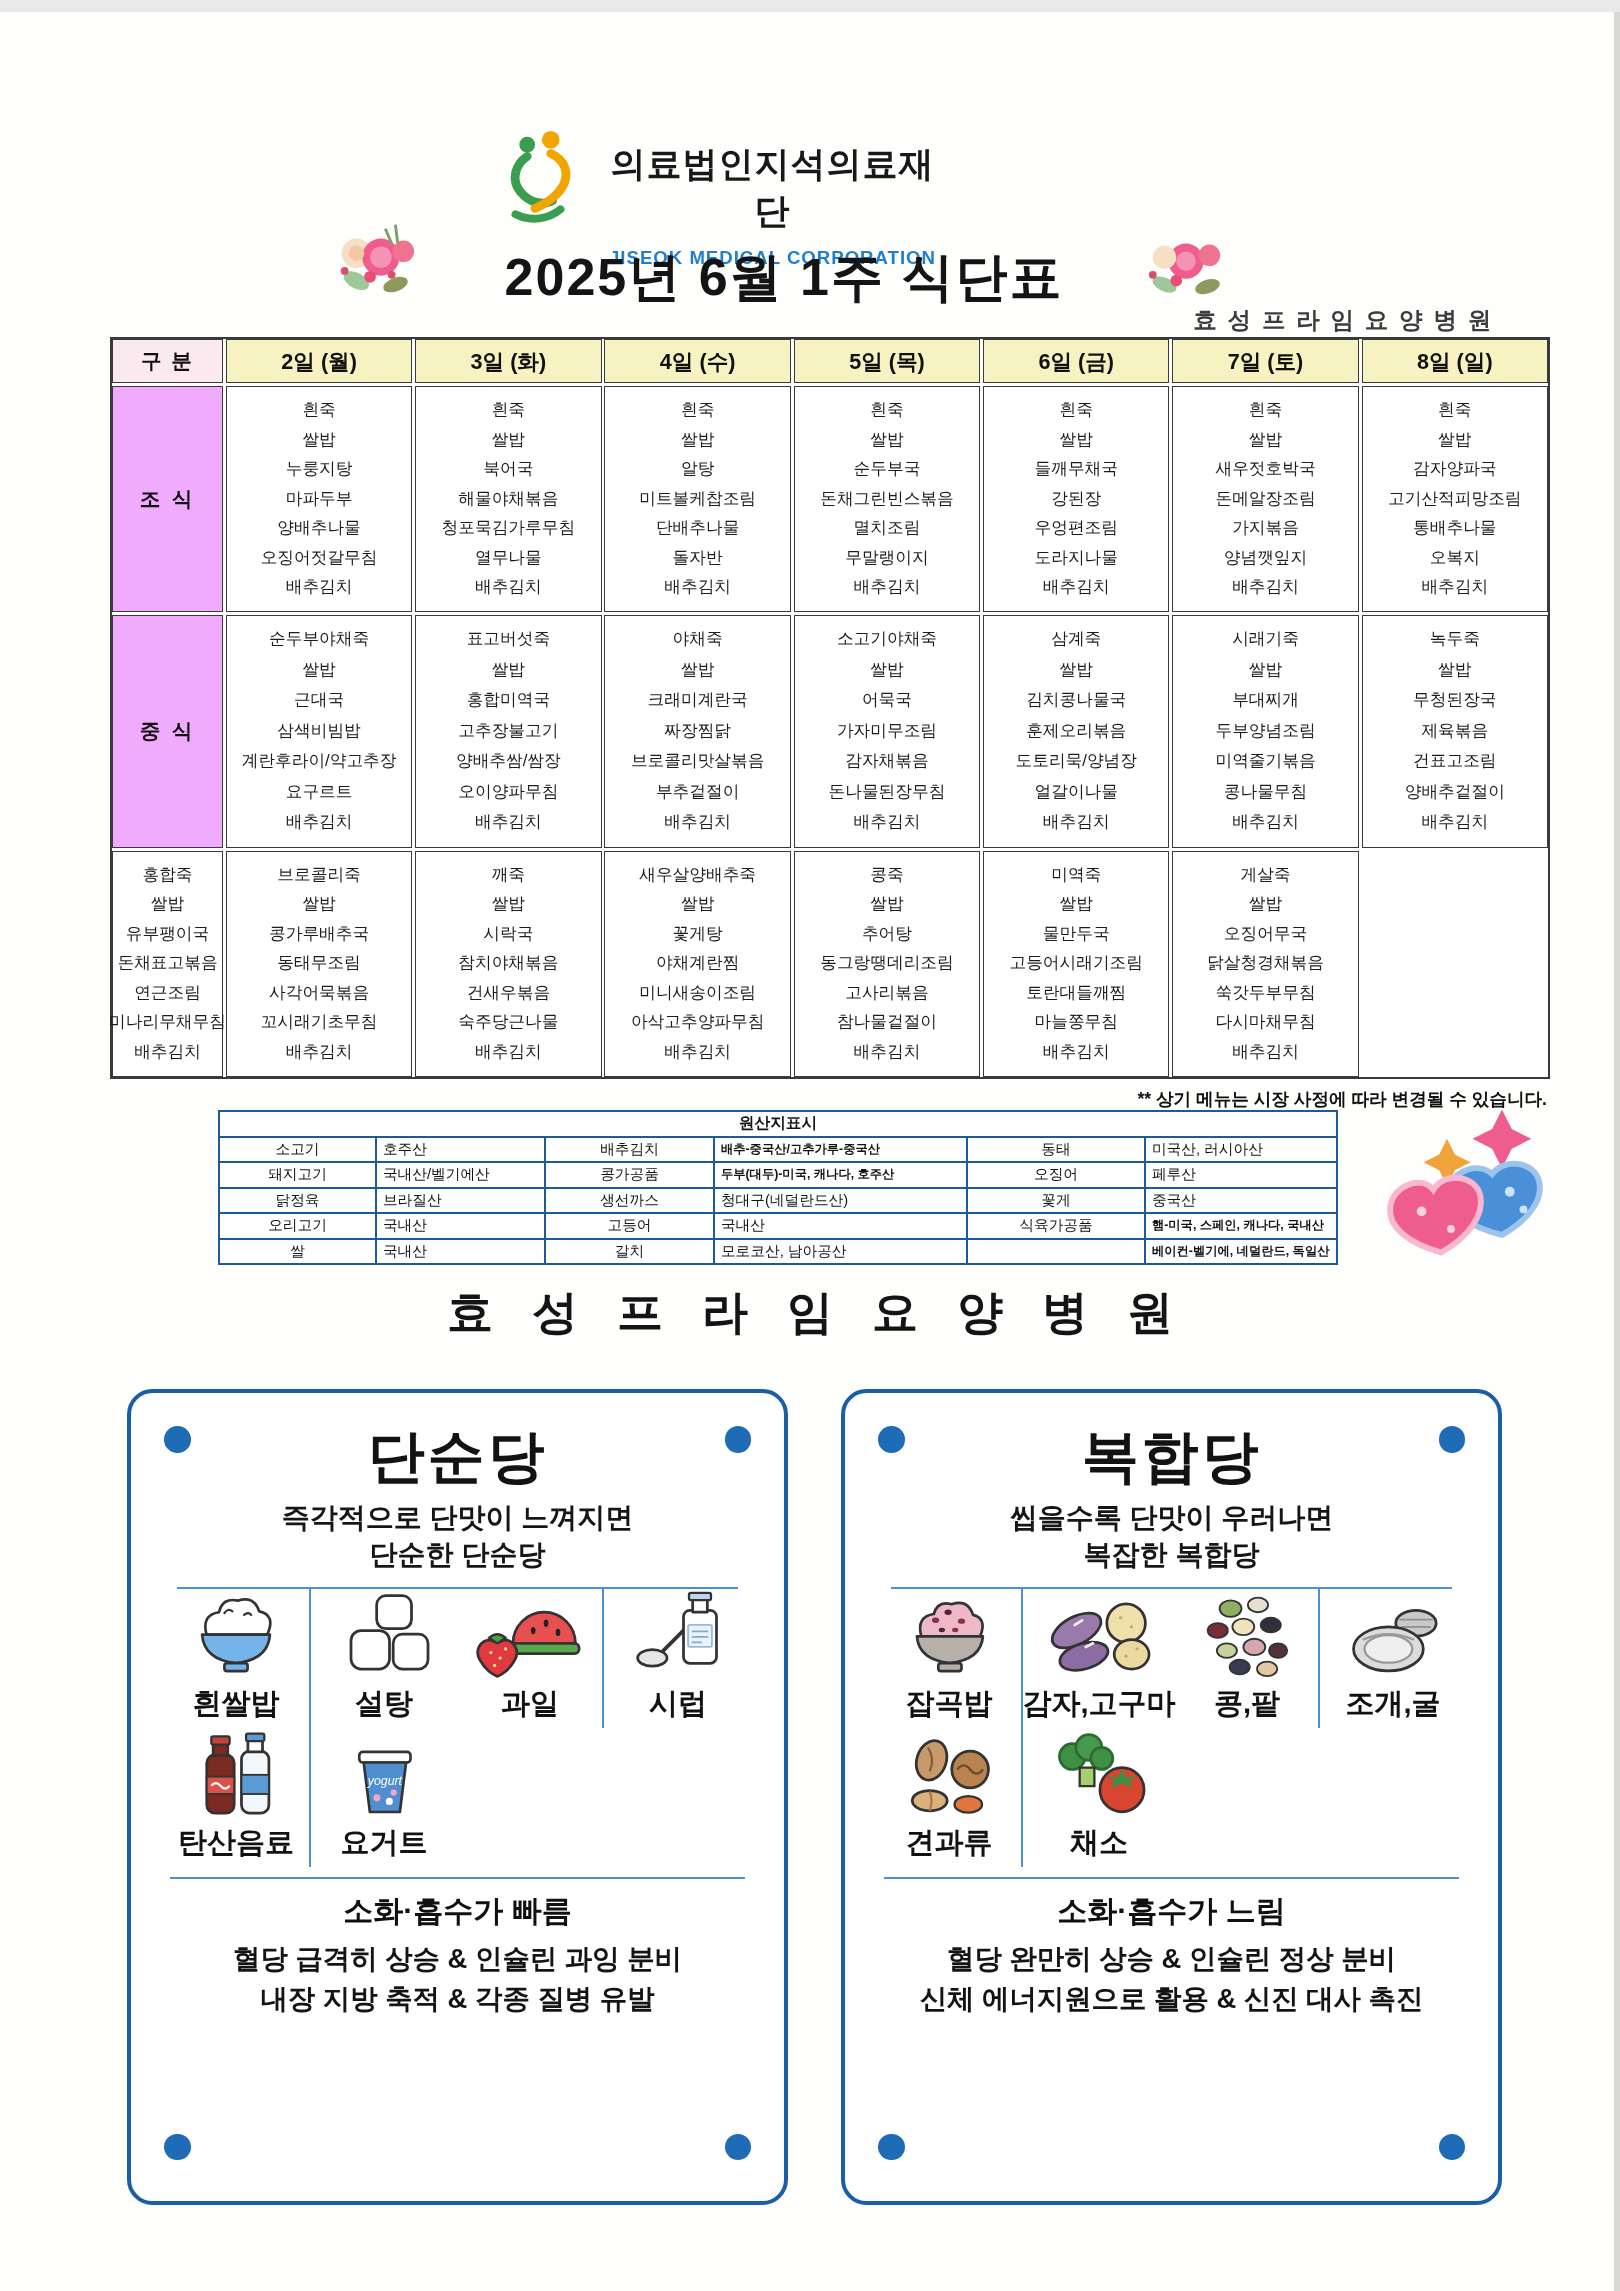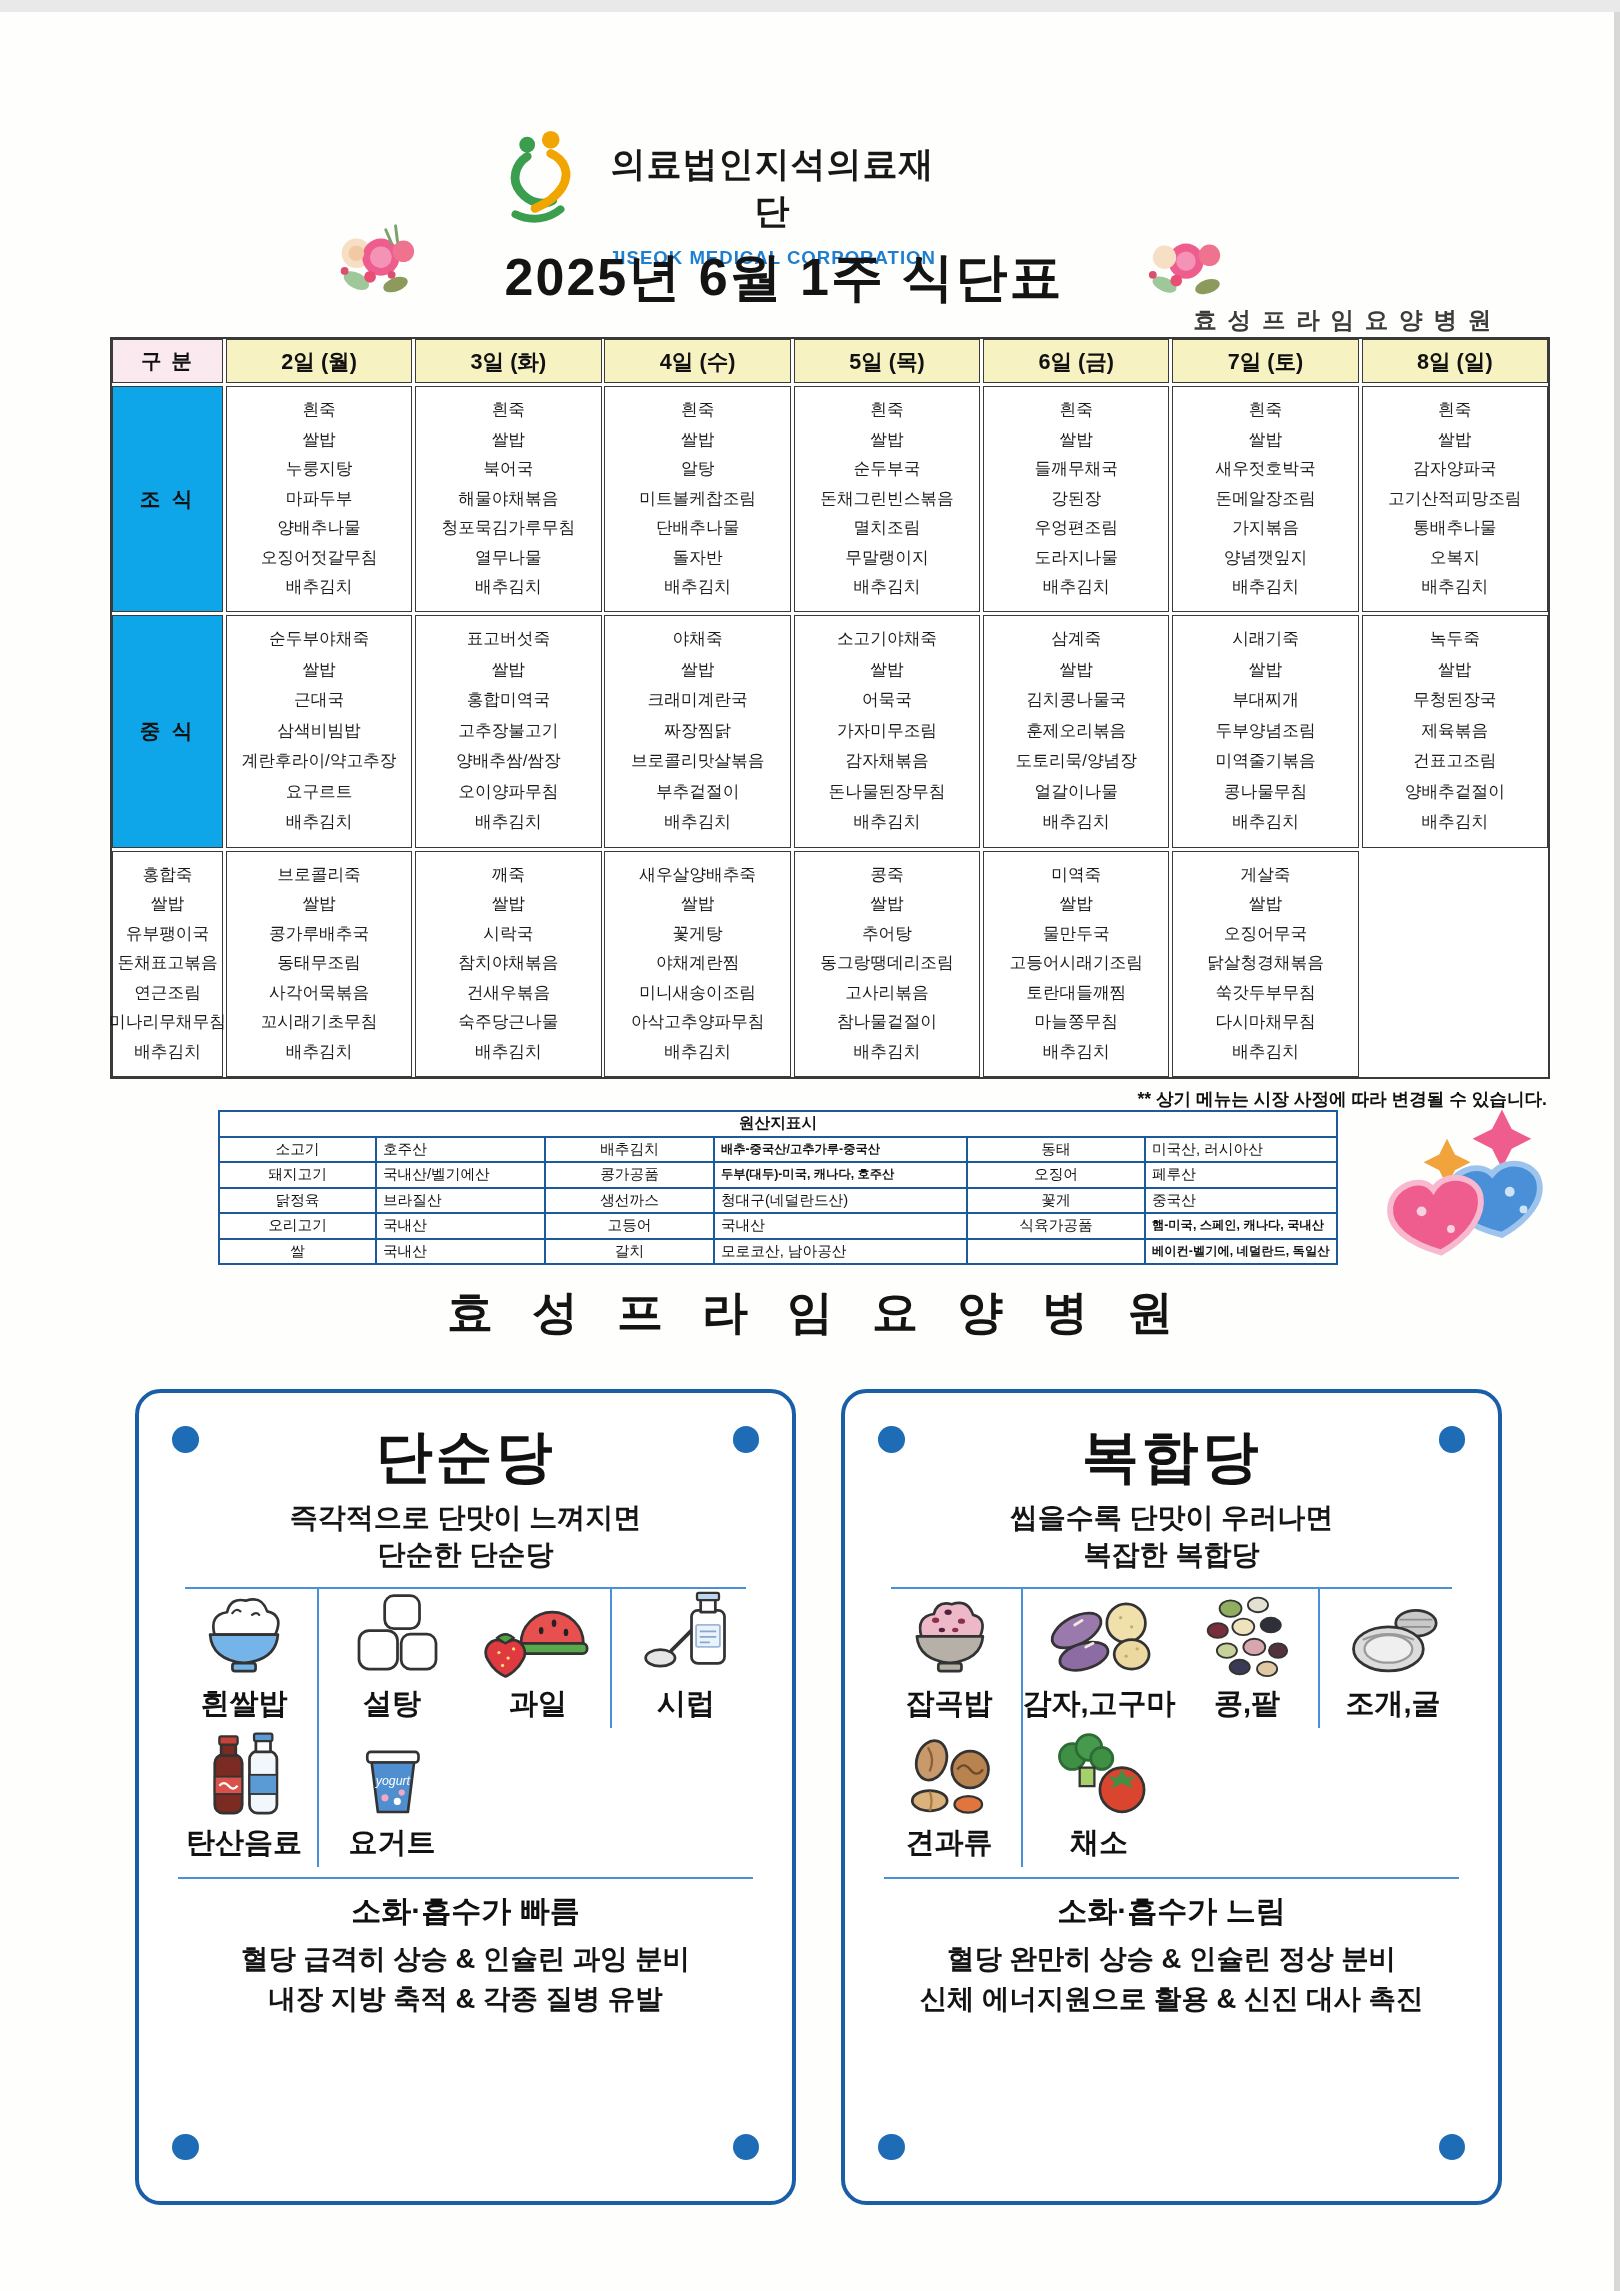--- a/index.html
+++ b/index.html
@@ -22,21 +22,21 @@
 
   
   .menu-grid{position:absolute;left:110px;top:325px;width:1440px;display:grid;
              grid-template-columns:111px repeat(7,1fr);
              grid-template-rows:44px 226px 233px 226px;gap:2.9px;
              background:#fff;border:2.5px solid #3a3a3a;box-sizing:border-box;}
   .cell{border:1.6px solid #3a3a3a;display:flex;align-items:center;justify-content:center;
         box-sizing:border-box;background:#fff;}
   .corner{background:#fbe9f0;font-size:20.6px;font-weight:700;letter-spacing:2px;}
   .dayhead{background:#f6f2c2;font-size:21.6px;font-weight:700;}
-  .seclabel{background:#0ea5e9;font-size:20.6px;font-weight:700;letter-spacing:2.9px;}
+  .seclabel{background:#f0abfc;font-size:20.6px;font-weight:700;letter-spacing:2.9px;}
   .menucell{flex-direction:column;justify-content:space-around;padding:8.8px 2px;}
   .mline{font-size:16.7px;line-height:1;white-space:nowrap;color:#1c1c1c;}
 
   .note{position:absolute;top:1075px;right:73px;font-size:17.6px;font-weight:700;color:#101010;}
 
   
   .origin{position:absolute;left:218px;top:1098px;border-collapse:collapse;
           border:2.9px solid #1d5a9b;background:#fff;}
   .origin td{border:2px solid #1d5a9b;font-size:14.7px;padding:0 5.9px;height:23.5px;color:#131313;}
   .origin .otitle{text-align:center;font-weight:700;font-size:15.7px;}
@@ -46,21 +46,21 @@
 
   .hearts{position:absolute;left:1345px;top:1070px;}
 
   .big-name{position:absolute;top:1270px;left:0;width:1620px;text-align:center;
             font-size:46px;font-weight:800;color:#141414;letter-spacing:39px;padding-left:39px;
             box-sizing:border-box;}
 
   
   .info-box{position:absolute;top:1377px;width:661px;height:816px;background:#fff;
             border:4.4px solid #1b5ea8;border-radius:25.5px;box-sizing:border-box;}
-  .info-box.left{left:135px;} .info-box.right{left:841px;}
+  .info-box.left{left:127px;} .info-box.right{left:841px;}
   .dot{position:absolute;width:26.5px;height:26.5px;border-radius:50%;background:#1d6cb5;}
   .dot.tl{left:33px;top:33px;} .dot.tr{right:33px;top:33px;}
   .dot.bl{left:33px;bottom:41px;} .dot.br{right:33px;bottom:41px;}
   .box-title{margin:25.5px 0 3.9px;text-align:center;font-size:57px;font-weight:900;
              letter-spacing:2.9px;color:#121212;}
   .box-sub{text-align:center;font-size:28px;font-weight:800;line-height:37px;color:#161616;}
   .box-divider{width:86%;margin:13.7px auto 0;border-top:2.5px solid #4a90d9;}
   .box-items{display:grid;grid-template-columns:1fr 1fr 1fr 1fr;width:90%;margin:0 auto;}
   .box-item{display:flex;flex-direction:column;align-items:center;justify-content:flex-end;
             height:139px;padding:7.8px 0 3.9px;box-sizing:border-box;}

